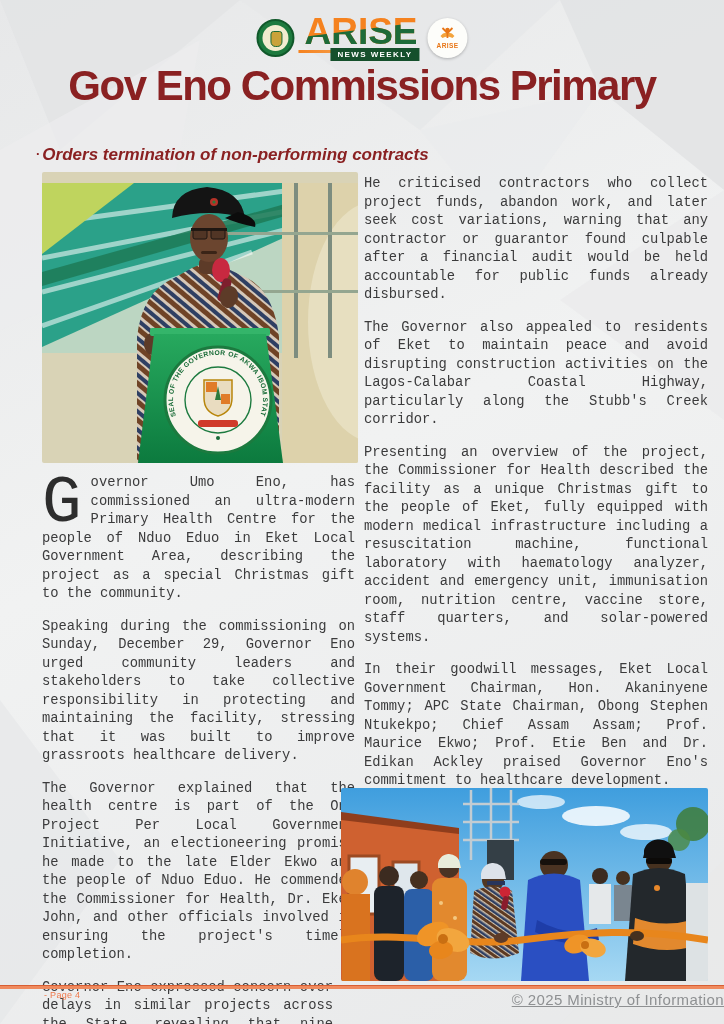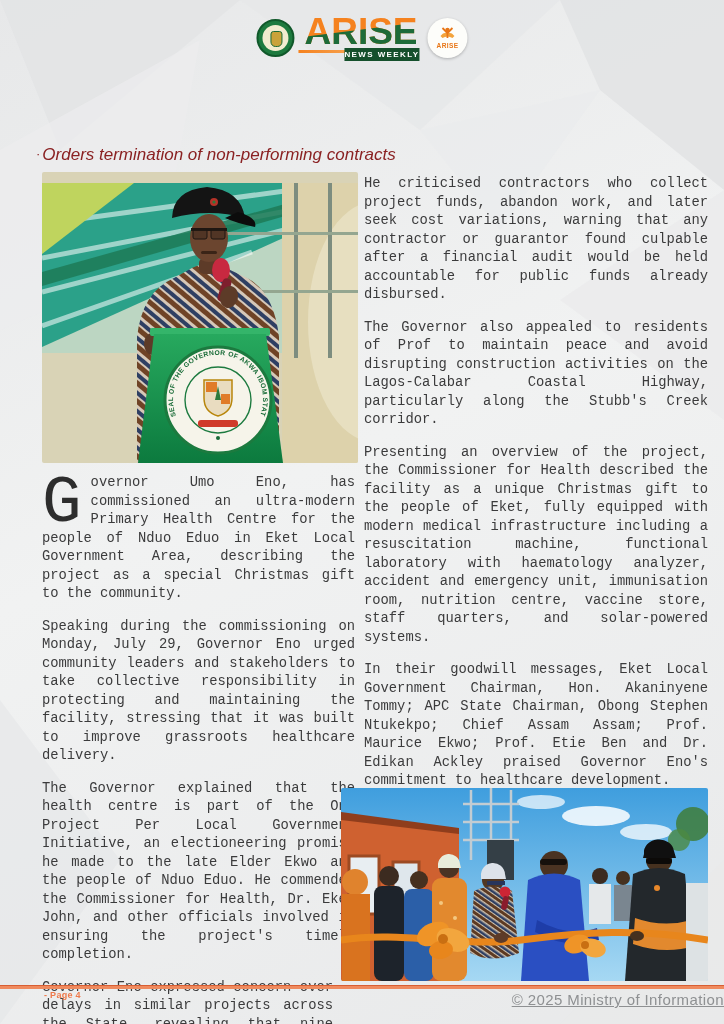--- a/index.html
+++ b/index.html
@@ -19,33 +19,33 @@
   .wordmark-wrap{position:relative;padding:0 2px 12px 2px;}
   .wordmark{position:relative;font-size:37px;font-weight:900;line-height:1;
             letter-spacing:0;font-stretch:condensed;}
   .wordmark .layer{display:block;white-space:nowrap;}
   .layer-orange{color:#f5821f;}
   .layer-green{position:absolute;inset:0;color:#1d6b39;
                clip-path:polygon(0 64%,100% 26%,100% 100%,0 100%);}
   .wm-underline{position:absolute;left:-4px;right:6px;bottom:9px;height:3px;
                 background:linear-gradient(90deg,#f5821f,#f7ae62 65%,rgba(247,174,98,0));}
   .news-badge{position:absolute;right:0;bottom:1px;background:#15502c;color:#ffffff;
-              font-size:8px;font-weight:700;letter-spacing:1.4px;padding:2px 0;}
+              font-size:8px;font-weight:700;letter-spacing:1.4px;padding:2px 7px;}
   .crest-badge{width:40px;height:40px;border-radius:50%;background:#fdfdfa;flex:none;
                box-shadow:0 1px 3px rgba(0,0,0,.25);display:flex;flex-direction:column;
                align-items:center;justify-content:center;gap:0;}
   .crest-badge .label{font-size:6.5px;font-weight:800;color:#e87617;letter-spacing:.4px;}
 
   
   .headline{position:absolute;top:66px;left:16px;right:16px;text-align:center;
             color:#8a2122;font-weight:800;font-size:42px;line-height:.93;
             letter-spacing:-1.5px;margin:0;}
   .headline .hl{display:block;}
   .headline .l2{word-spacing:13px;}
-  .subtitle{position:absolute;top:145px;left:36px;font-style:italic;font-weight:400;
+  .subtitle{position:absolute;top:145px;left:36px;font-style:italic;font-weight:700;
             font-size:17px;color:#8a2122;}
   .subtitle .bullet{font-style:normal;font-size:13px;vertical-align:2px;margin-right:2px;}
 
   
   .photo{position:absolute;}
   .photo svg{display:block;width:100%;height:100%;border-radius:2px;}
   .photo-governor{left:42px;top:172px;width:316px;height:291px;}
   .photo-ribbon{left:341px;top:788px;width:367px;height:193px;}
 
   
@@ -54,21 +54,21 @@
   .col p{margin:0 0 14px 0;}
   .col-left{left:42px;top:474px;width:313px;}
   .col-right{left:364px;top:175px;width:344px;}
   .col-left p.narrow{width:291px;}
   .dropcap{float:left;font-size:66px;line-height:50px;padding:5px 9px 0 0;
            color:#2d2d2d;font-weight:400;}
 
   
   .footer-line{position:absolute;left:0;right:0;top:985px;height:3px;background:#ef8a5e;
                border-top:1px solid #d85e33;}
-  .page-label{position:absolute;left:44px;top:990px;font-size:9px;font-weight:700;
+  .page-label{position:absolute;left:44px;top:990px;font-size:9px;font-weight:400;
               color:#ef7a4c;letter-spacing:.3px;}
   .copyright{position:absolute;left:0;right:0;top:991px;text-align:right;
              font-size:15px;color:#8e9092;letter-spacing:.4px;text-decoration:underline;}
 </style>
 </head>
 <body>
 
 <div class="page">
 
   <svg class="facets" viewBox="0 0 724 1024" preserveAspectRatio="none">
@@ -99,20 +99,21 @@
       <svg width="18" height="16" viewBox="0 0 18 16">
         <path d="M2,10 Q5,6 9,7 Q13,6 16,10 L14,12 Q9,9 4,12 Z" fill="#f3a33c"></path>
         <circle cx="9" cy="4" r="2.2" fill="#e87617"></circle>
         <path d="M9,6 L9,12 M9,7 L4,2 M9,7 L14,2" stroke="#e87617" stroke-width="1.8" fill="none"></path>
       </svg>
       <span class="label">ARISE</span>
     </div>
   </header>
 
   <h1 class="headline">
+    <span class="hl l1">Gov Eno Commissions Primary</span>
   </h1>
   <div class="subtitle">
     <span class="bullet">·</span><span>Orders termination of non-performing contracts</span>
   </div>
 
   <figure class="photo photo-governor" style="margin:0;">
     <svg viewBox="0 0 316 291" preserveAspectRatio="none">
       <defs>
         <linearGradient id="gOrange" x1="0" y1="0" x2="1" y2="0">
           <stop offset="0" stop-color="#f0c052"></stop>
@@ -181,28 +182,28 @@
         <rect x="156" y="248" width="40" height="7" rx="3" fill="#d03a2a"></rect>
         <circle cx="176" cy="266" r="2" fill="#186b37"></circle>
       </g>
     </svg>
   </figure>
 
   <section class="col col-left">
     <p>
       <span class="dropcap">G</span><span>overnor Umo Eno, has commissioned an ultra-modern Primary Health Centre for the people of Nduo Eduo in Eket Local Government Area, describing the project as a special Christmas gift to the community.</span>
     </p>
-    <p>Speaking during the commissioning on Monday, July 29, Governor Eno urged community leaders and stakeholders to take collective responsibility in protecting and maintaining the facility, stressing that it was built to improve grassroots healthcare delivery.</p>
+    <p>Speaking during the commissioning on Sunday, December 29, Governor Eno urged community leaders and stakeholders to take collective responsibility in protecting and maintaining the facility, stressing that it was built to improve grassroots healthcare delivery.</p>
     <p>The Governor explained that the health centre is part of the One Project Per Local Government Initiative, an electioneering promise he made to the late Elder Ekwo and the people of Nduo Eduo. He commended the Commissioner for Health, Dr. Ekem John, and other officials involved in ensuring the project's timely completion.</p>
     <p class="narrow">Governor Eno expressed concern over delays in similar projects across the State, revealing that nine local government areas are yet to complete their allocated projects more than two and a half years into the administration. He consequently directed that contracts for the affected projects be terminated.</p>
   </section>
 
   <section class="col col-right">
     <p>He criticised contractors who collect project funds, abandon work, and later seek cost variations, warning that any contractor or guarantor found culpable after a financial audit would be held accountable for public funds already disbursed.</p>
-    <p>The Governor also appealed to residents of Prof to maintain peace and avoid disrupting construction activities on the Lagos-Calabar Coastal Highway, particularly along the Stubb's Creek corridor.</p>
+    <p>The Governor also appealed to residents of Eket to maintain peace and avoid disrupting construction activities on the Lagos-Calabar Coastal Highway, particularly along the Stubb's Creek corridor.</p>
     <p>Presenting an overview of the project, the Commissioner for Health described the facility as a unique Christmas gift to the people of Eket, fully equipped with modern medical infrastructure including a resuscitation machine, functional laboratory with haematology analyzer, accident and emergency unit, immunisation room, nutrition centre, vaccine store, staff quarters, and solar-powered systems.</p>
     <p>In their goodwill messages, Eket Local Government Chairman, Hon. Akaninyene Tommy; APC State Chairman, Obong Stephen Ntukekpo; Chief Assam Assam; Prof. Maurice Ekwo; Prof. Etie Ben and Dr. Edikan Ackley praised Governor Eno's commitment to healthcare development.</p>
   </section>
 
   <figure class="photo photo-ribbon" style="margin:0;">
     <svg viewBox="0 0 367 193" preserveAspectRatio="none">
       <defs>
         <linearGradient id="gSky" x1="0" y1="0" x2="0" y2="1">
           <stop offset="0" stop-color="#3f9ede"></stop>
             <stop offset="1" stop-color="#a6d8f3"></stop>

